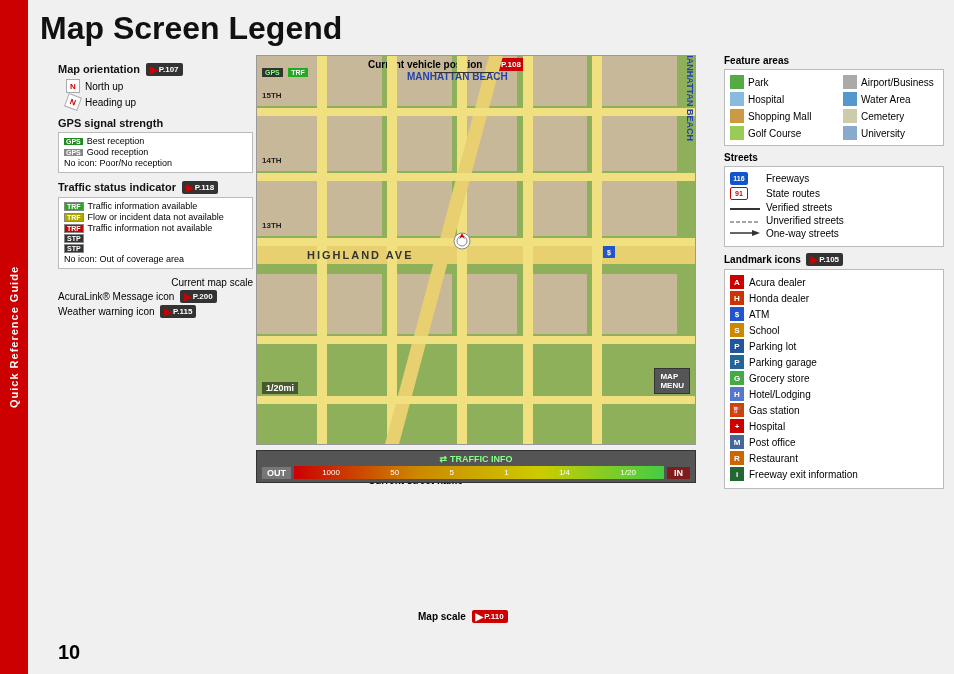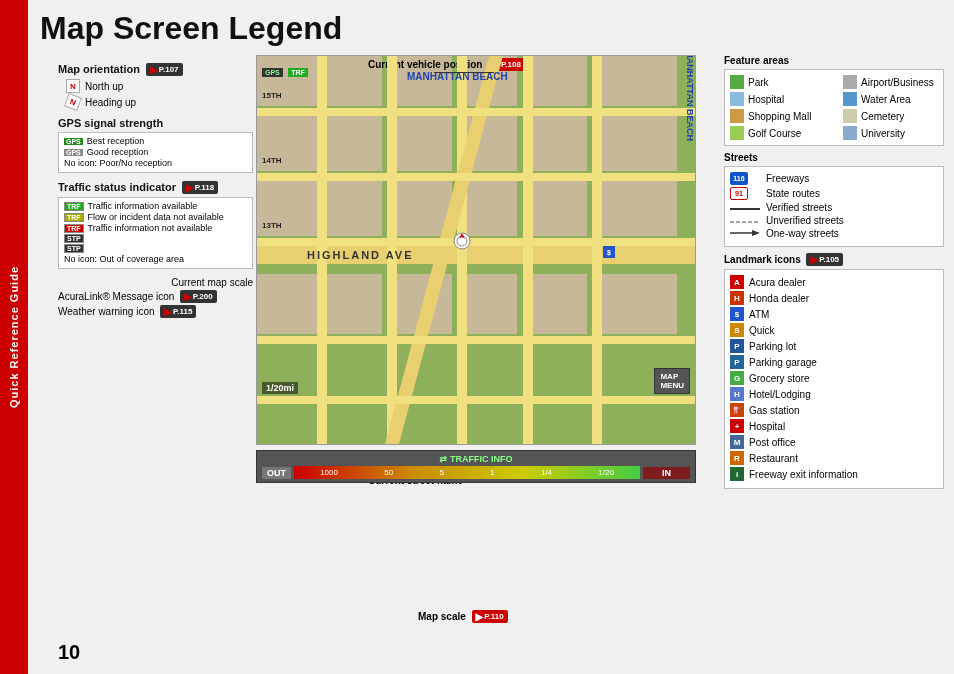--- a/index.html
+++ b/index.html
@@ -451,21 +451,21 @@
     <div style="display:flex;align-items:center;">
       <div style="background:#777;color:white;font-size:9px;padding:1px 5px;font-weight:bold;">OUT</div>
       <div style="flex:1;background:linear-gradient(to right,#cc0000,#cc8800,#cccc00,#44cc44);display:flex;justify-content:space-around;color:white;font-size:8px;padding:2px 3px;margin:0 3px;">
         <span>1000</span>
           <span>50</span>
           <span>5</span>
           <span>1</span>
           <span>1/4</span>
           <span>1/20</span>
       </div>
-      <div style="background:#7f1d1d;color:white;font-size:9px;padding:1px 19px;font-weight:bold;">IN</div>
+      <div style="background:#7f1d1d;color:white;font-size:9px;padding:1px 7px;font-weight:bold;">IN</div>
     </div>
   </div>
 
   <div style="position:absolute;left:340px;top:58px;font-size:10px;font-weight:bold;">
     <span>Current vehicle position</span>
     <span class="ref-link" style="background:#cc0000;">
       <span class="arrow-icon" style="color:white;">▶</span>
         <span>P.108</span>
     </span>
   </div>
@@ -586,21 +586,21 @@
       <div class="landmark-item">
         <div class="landmark-icon" style="background:#cc3300;">H</div>
         <span>Honda dealer</span>
       </div>
       <div class="landmark-item">
         <div class="landmark-icon" style="background:#2255cc;">$</div>
         <span>ATM</span>
       </div>
       <div class="landmark-item">
         <div class="landmark-icon" style="background:#cc8800;">S</div>
-        <span>Quick</span>
+        <span>School</span>
       </div>
       <div class="landmark-item">
         <div class="landmark-icon" style="background:#225599;">P</div>
         <span>Parking lot</span>
       </div>
       <div class="landmark-item">
         <div class="landmark-icon" style="background:#226699;">P</div>
         <span>Parking garage</span>
       </div>
       <div class="landmark-item">

